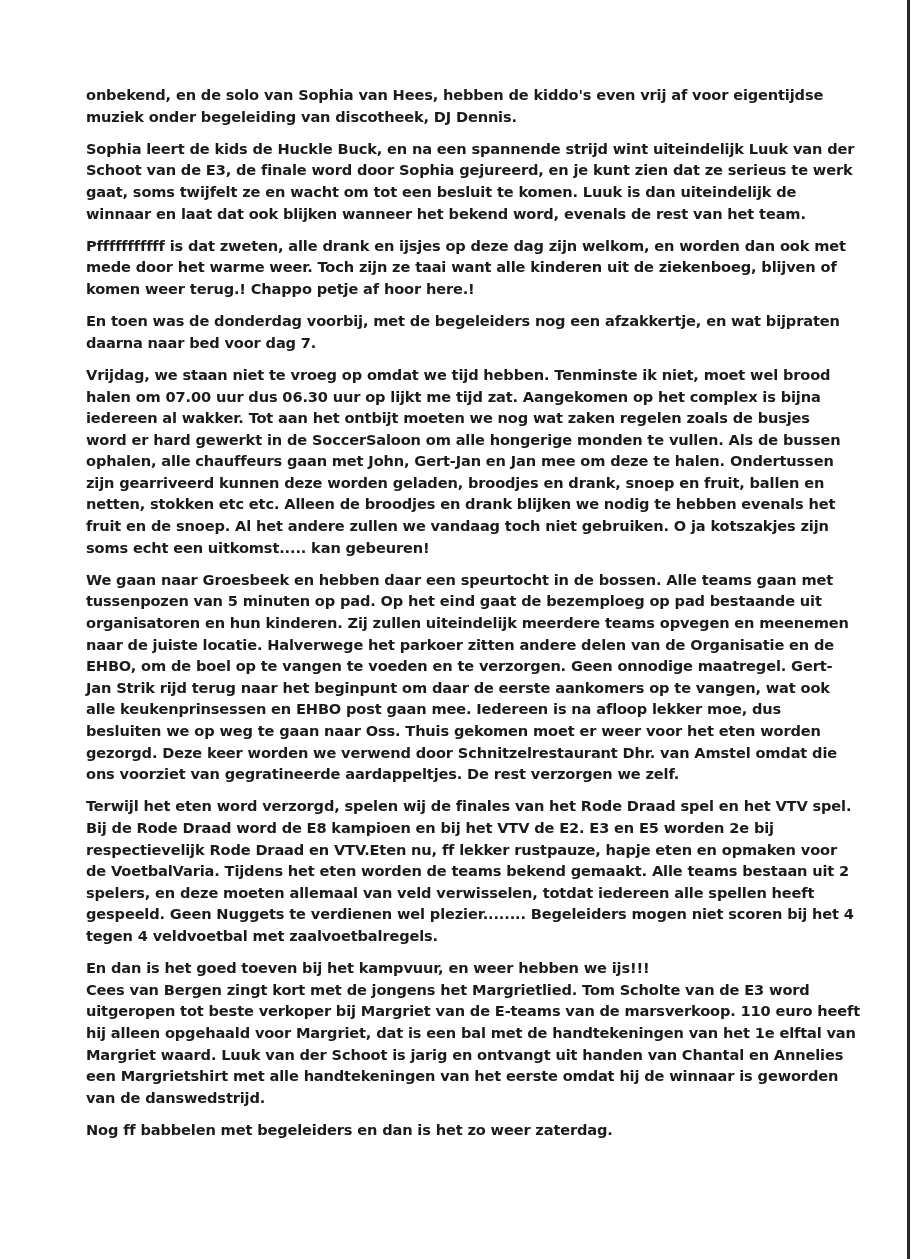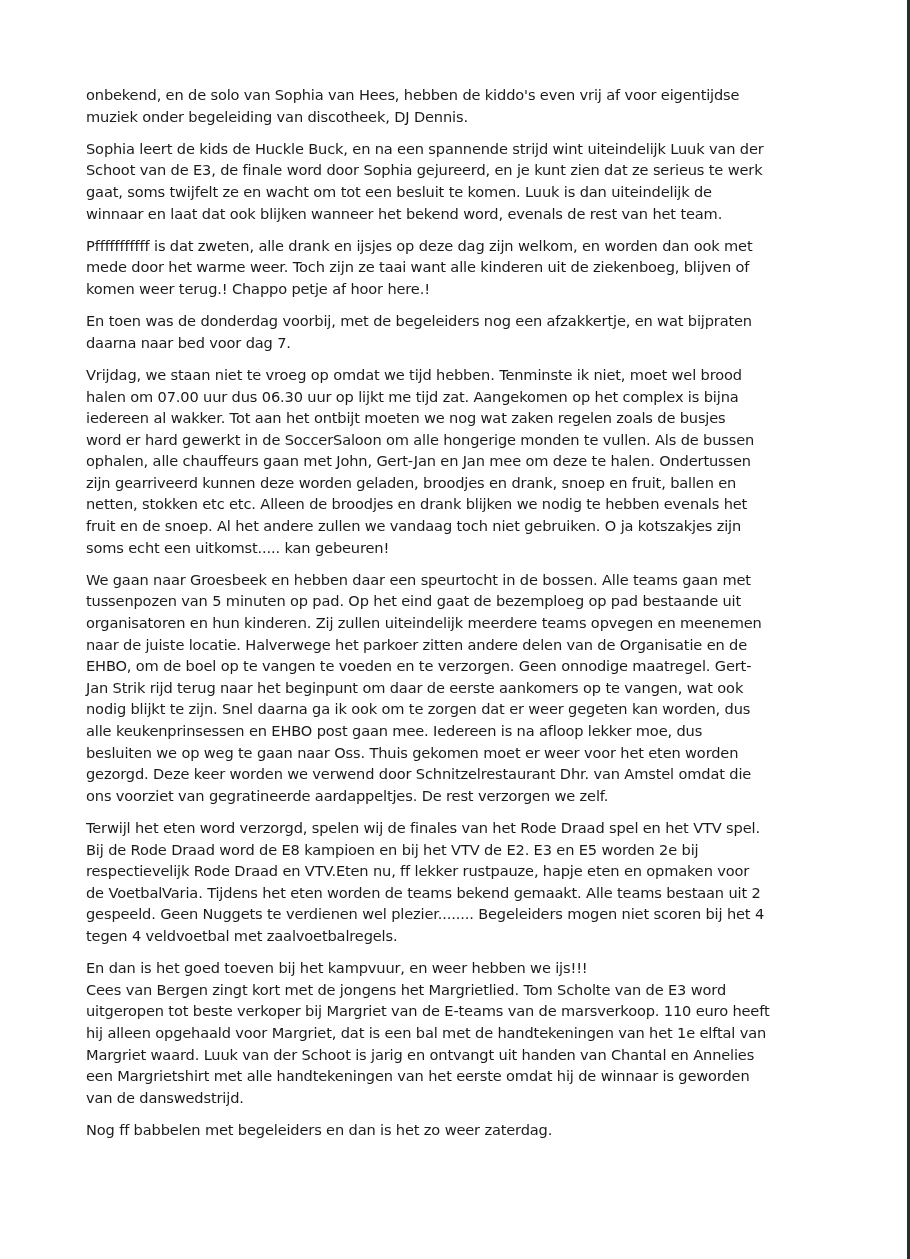--- a/index.html
+++ b/index.html
@@ -36,20 +36,21 @@
       width: 760px;
       font-family: "DejaVu Sans", sans-serif;
       font-size: 14.6px;
       line-height: 21.6px;
       color: #1b1b1b;
       letter-spacing: -0.15px;
     }
     .para {
       margin: 0 0 10.6px 0;
       white-space: nowrap;
+      font-weight: bold;
     }
     .para.tight {
       margin-bottom: 16px;
     }
     .line {
       display: block;
     }
   </style>
 </head>
 <body>
@@ -92,32 +93,32 @@
       <span class="line">soms echt een uitkomst..... kan gebeuren!</span>
     </p>
 
     <p class="para">
       <span class="line">We gaan naar Groesbeek en hebben daar een speurtocht in de bossen. Alle teams gaan met</span>
       <span class="line">tussenpozen van 5 minuten op pad. Op het eind gaat de bezemploeg op pad bestaande uit</span>
       <span class="line">organisatoren en hun kinderen. Zij zullen uiteindelijk meerdere teams opvegen en meenemen</span>
       <span class="line">naar de juiste locatie. Halverwege het parkoer zitten andere delen van de Organisatie en de</span>
       <span class="line">EHBO, om de boel op te vangen te voeden en te verzorgen. Geen onnodige maatregel. Gert-</span>
       <span class="line">Jan Strik rijd terug naar het beginpunt om daar de eerste aankomers op te vangen, wat ook</span>
-      <span class="line">nodig blijkt te zijn. Snel daarna ga ik ook om te zorgen dat er weer gegeten kan worden, dus</span>
       <span class="line">alle keukenprinsessen en EHBO post gaan mee. Iedereen is na afloop lekker moe, dus</span>
       <span class="line">besluiten we op weg te gaan naar Oss. Thuis gekomen moet er weer voor het eten worden</span>
       <span class="line">gezorgd. Deze keer worden we verwend door Schnitzelrestaurant Dhr. van Amstel omdat die</span>
       <span class="line">ons voorziet van gegratineerde aardappeltjes. De rest verzorgen we zelf.</span>
     </p>
 
     <p class="para">
       <span class="line">Terwijl het eten word verzorgd, spelen wij de finales van het Rode Draad spel en het VTV spel.</span>
       <span class="line">Bij de Rode Draad word de E8 kampioen en bij het VTV de E2. E3 en E5 worden 2e bij</span>
       <span class="line">respectievelijk Rode Draad en VTV.Eten nu, ff lekker rustpauze, hapje eten en opmaken voor</span>
       <span class="line">de VoetbalVaria. Tijdens het eten worden de teams bekend gemaakt. Alle teams bestaan uit 2</span>
+      <span class="line">spelers, en deze moeten allemaal van veld verwisselen, totdat iedereen alle spellen heeft</span>
       <span class="line">gespeeld. Geen Nuggets te verdienen wel plezier........ Begeleiders mogen niet scoren bij het 4</span>
       <span class="line">tegen 4 veldvoetbal met zaalvoetbalregels.</span>
     </p>
 
     <p class="para">
       <span class="line">En dan is het goed toeven bij het kampvuur, en weer hebben we ijs!!!</span>
       <span class="line">Cees van Bergen zingt kort met de jongens het Margrietlied. Tom Scholte van de E3 word</span>
       <span class="line">uitgeropen tot beste verkoper bij Margriet van de E-teams van de marsverkoop. 110 euro heeft</span>
       <span class="line">hij alleen opgehaald voor Margriet, dat is een bal met de handtekeningen van het 1e elftal van</span>
       <span class="line">Margriet waard. Luuk van der Schoot is jarig en ontvangt uit handen van Chantal en Annelies</span>

